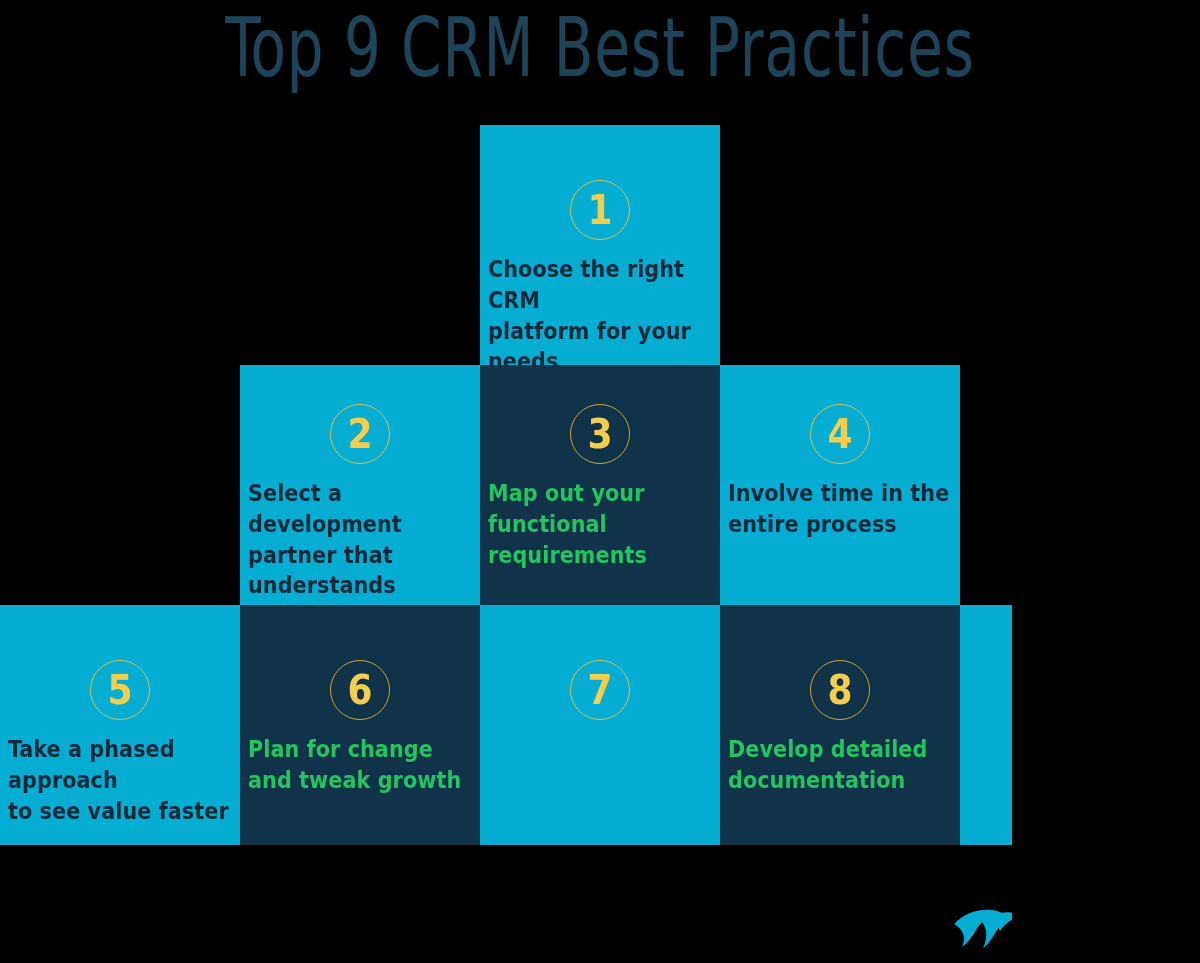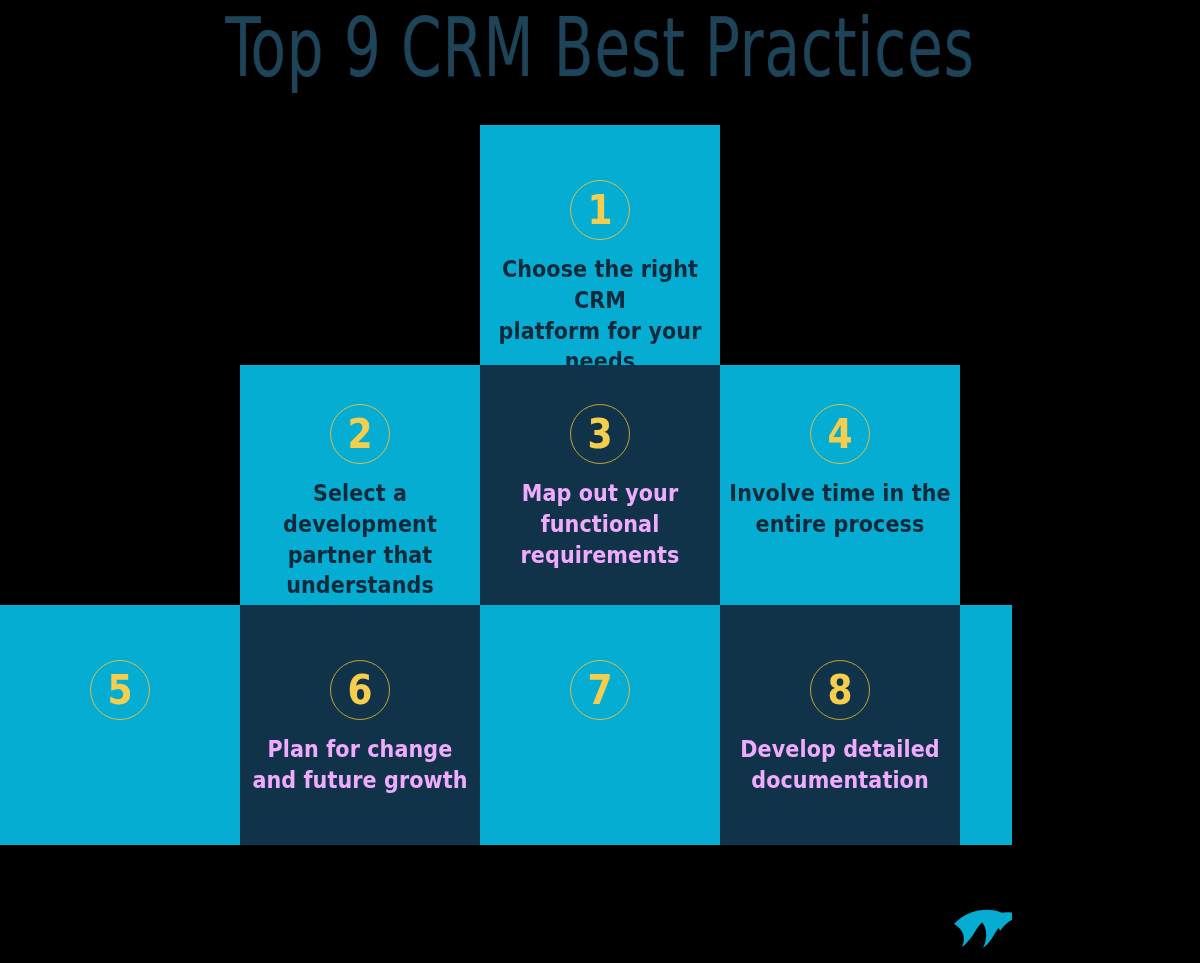--- a/index.html
+++ b/index.html
@@ -71,30 +71,30 @@
     font-size: 40px;
     font-weight: bold;
     line-height: 1;
     flex: none;
   }
   .cell.cyan .num-circle { border-color: #d8c04a; }
 
   .cell-text {
     margin-top: 14px;
     width: 224px;
-    text-align: center;
+    text-align: left;
     font-family: "Liberation Sans Narrow", "DejaVu Sans Condensed", "Liberation Sans", sans-serif;
     font-size: 23px;
     font-weight: bold;
     line-height: 1.34;
     letter-spacing: 0.1px;
     white-space: pre-line;
   }
   .cell.cyan .cell-text { color: #11293a; }
-  .cell.navy .cell-text { color: #f0abfc; }
+  .cell.navy .cell-text { color: #22c55e; }
 
   
   #cell-1 { left: 480px; top: 125px; padding-top: 55px; }
   #cell-2 { left: 240px; top: 365px; padding-top: 39px; }
   #cell-3 { left: 480px; top: 365px; padding-top: 39px; }
   #cell-4 { left: 720px; top: 365px; padding-top: 39px; }
   #cell-5 { left:   0px; top: 605px; padding-top: 55px; }
   #cell-6 { left: 240px; top: 605px; padding-top: 55px; }
   #cell-7 { left: 480px; top: 605px; padding-top: 55px; }
   #cell-8 { left: 720px; top: 605px; padding-top: 55px; }
@@ -149,26 +149,28 @@
   </div>
 
   <div class="cell cyan" id="cell-4">
     <div class="num-circle">4</div>
     <div class="cell-text">Involve time in the
 entire process</div>
   </div>
 
   <div class="cell cyan" id="cell-5">
     <div class="num-circle">5</div>
+    <div class="cell-text">Take a phased approach
+to see value faster</div>
   </div>
 
   <div class="cell navy" id="cell-6">
     <div class="num-circle">6</div>
     <div class="cell-text">Plan for change
-and future growth</div>
+and tweak growth</div>
   </div>
 
   <div class="cell cyan" id="cell-7">
     <div class="num-circle">7</div>
   </div>
 
   <div class="cell navy" id="cell-8">
     <div class="num-circle">8</div>
     <div class="cell-text">Develop detailed
 documentation</div>

